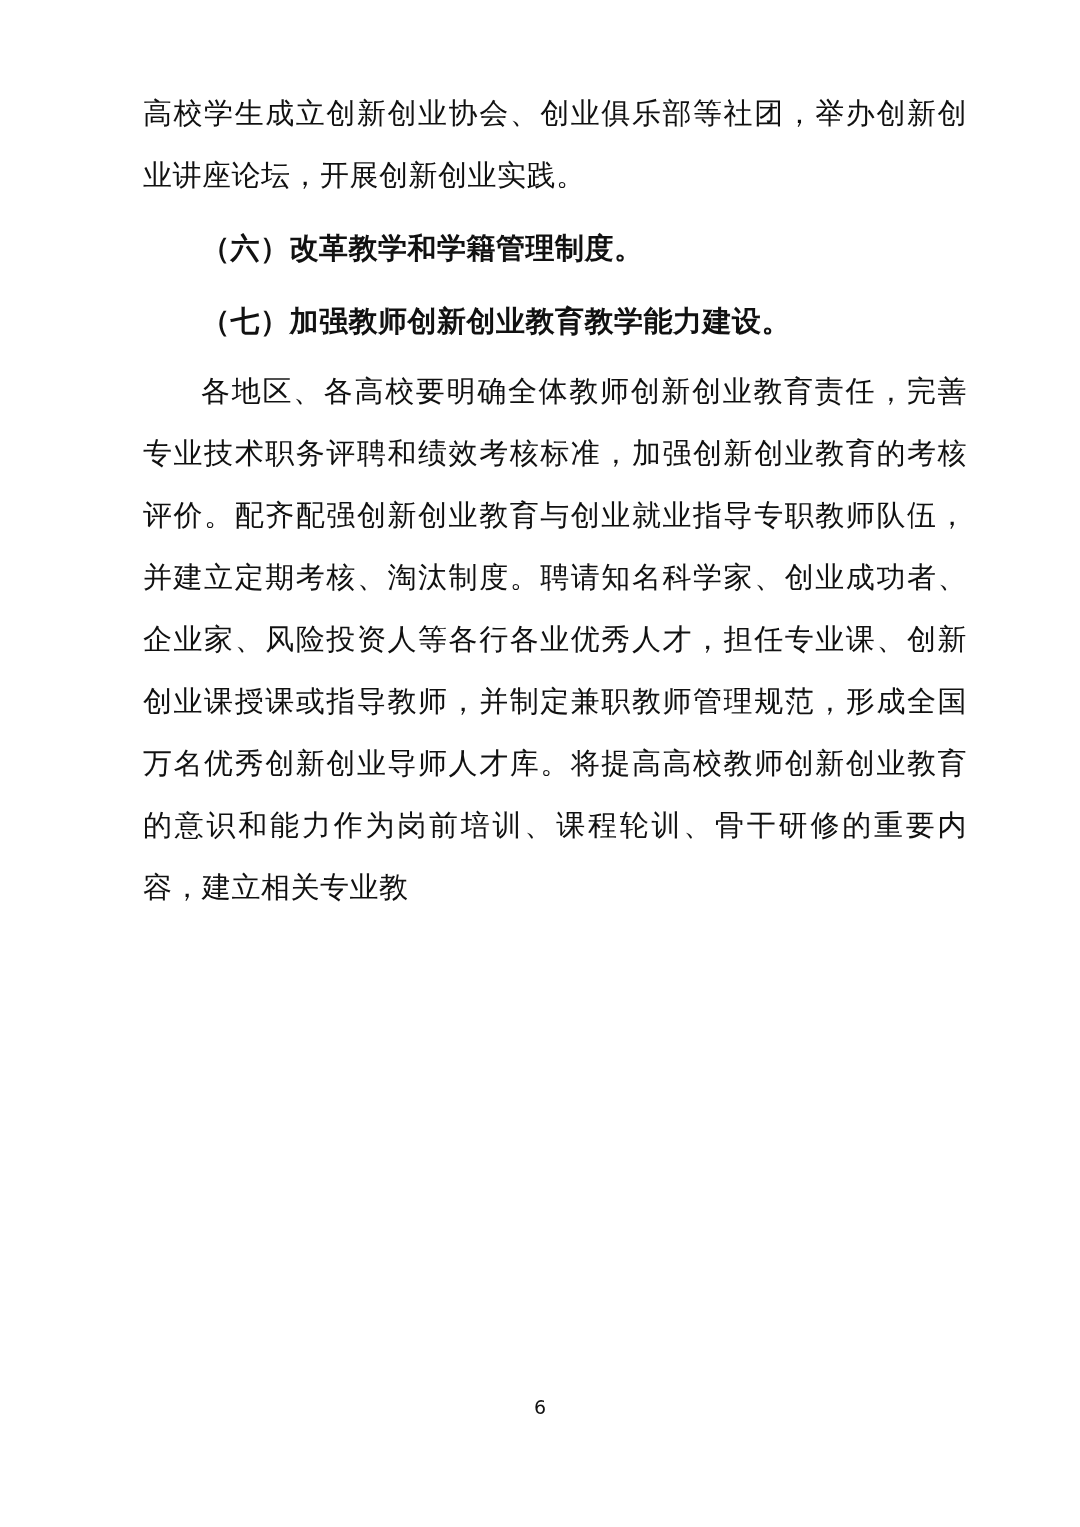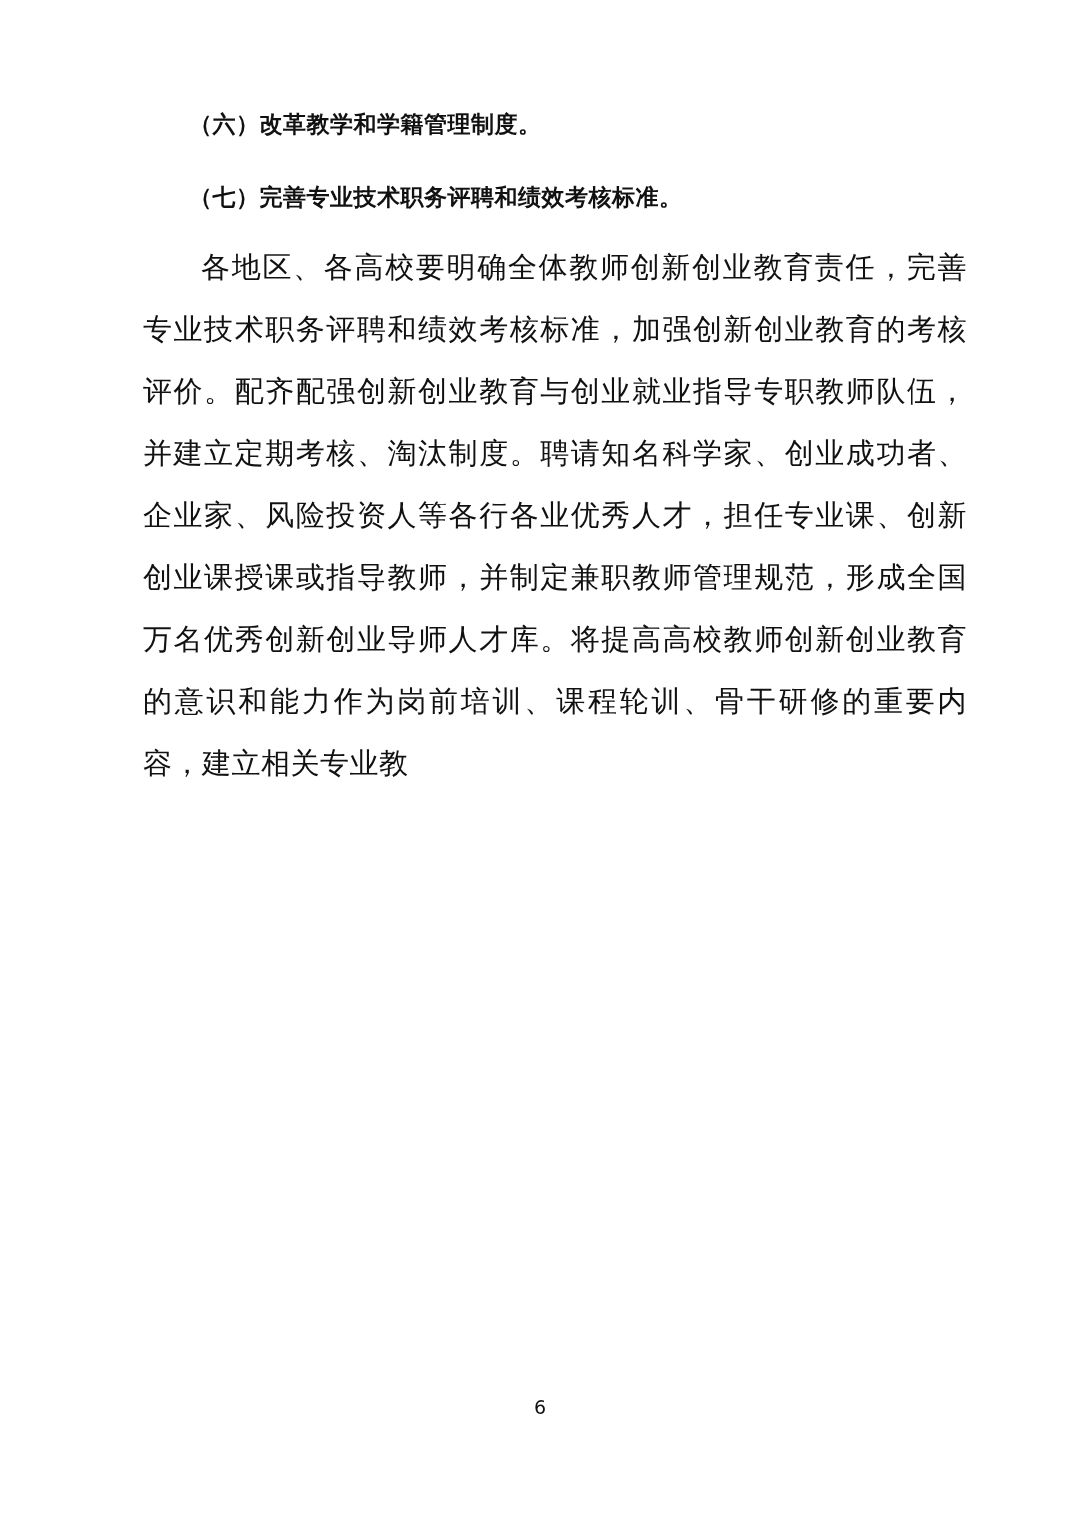--- a/index.html
+++ b/index.html
@@ -27,21 +27,21 @@
     line-height: 62px;
     text-align: justify;
     text-justify: inter-ideograph;
     margin: 0;
     letter-spacing: 0.5px;
   }
   .para.indent {
     text-indent: 2em;
   }
   .heading {
-    font-size: 23px;
+    font-size: 29px;
     line-height: 62px;
     font-weight: bold;
     text-indent: 2em;
     margin: 11px 0 8px 0;
     letter-spacing: 0.5px;
   }
   .page-number {
     position: absolute;
     top: 1396px;
     left: 0;
@@ -50,18 +50,19 @@
     font-size: 19px;
     color: #111111;
     font-family: "DejaVu Sans", "Liberation Sans", sans-serif;
   }
 </style>
 </head>
 <body>
 
 <div class="page">
   <div class="content">
+    <p class="para">高校学生成立创新创业协会、创业俱乐部等社团，举办创新创业讲座论坛，开展创新创业实践。</p>
     <p class="heading">（六）改革教学和学籍管理制度。</p>
-    <p class="heading">（七）完善专业技术职务评聘和绩效考核标准。</p>
+    <p class="heading">（七）加强教师创新创业教育教学能力建设。</p>
     <p class="para indent">各地区、各高校要明确全体教师创新创业教育责任，完善专业技术职务评聘和绩效考核标准，加强创新创业教育的考核评价。配齐配强创新创业教育与创业就业指导专职教师队伍，并建立定期考核、淘汰制度。聘请知名科学家、创业成功者、企业家、风险投资人等各行各业优秀人才，担任专业课、创新创业课授课或指导教师，并制定兼职教师管理规范，形成全国万名优秀创新创业导师人才库。将提高高校教师创新创业教育的意识和能力作为岗前培训、课程轮训、骨干研修的重要内容，建立相关专业教</p>
   </div>
   <div class="page-number">6</div>
 </div>
 
 </body></html>

